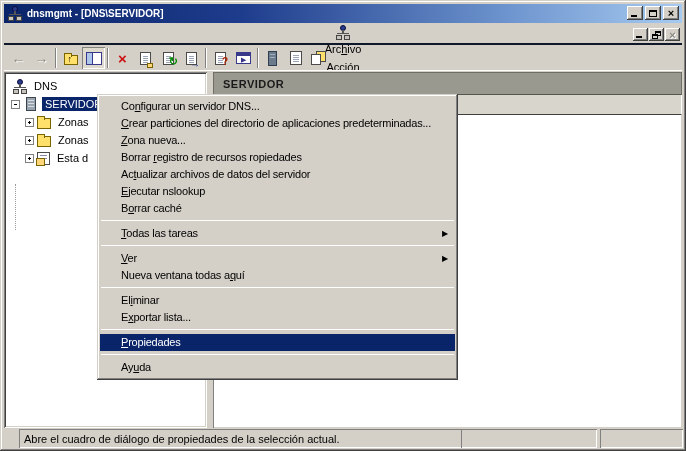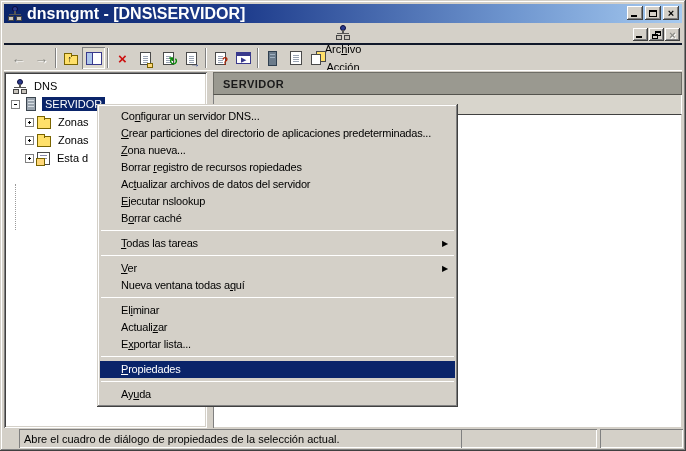--- a/index.html
+++ b/index.html
@@ -8,21 +8,21 @@
     position:relative; width:686px; height:451px; background:#D4D0C8;
     box-shadow: inset -1px -1px #404040, inset 1px 1px #D4D0C8, inset -2px -2px #808080, inset 2px 2px #fff;
     overflow:hidden; font-size:11px; color:#000;
   }
   
   #titlebar {
     position:absolute; left:4px; top:4px; right:4px; height:19px;
     background:linear-gradient(90deg,#0A246A 0%,#1E3C8C 35%,#6F96CF 75%,#A6CAF0 100%);
     display:flex; align-items:center; padding-left:3px; color:#fff;
   }
-  #titlebar .title { font-weight:bold; font-size:16px; margin-left:4px; white-space:nowrap; }
+  #titlebar .title { font-weight:bold; font-size:10px; margin-left:4px; white-space:nowrap; }
   .winbtns { position:absolute; right:3px; top:2px; display:flex; gap:2px; }
   .wbtn {
     width:16px; height:14px; background:#D4D0C8; position:relative;
     box-shadow: inset -1px -1px #404040, inset 1px 1px #fff, inset -2px -2px #808080, inset 2px 2px #D4D0C8;
     display:flex; align-items:center; justify-content:center;
   }
   .glyph-min { position:absolute; left:4px; bottom:3px; width:6px; height:2px; background:#000; }
   .glyph-max { width:8px; height:7px; border:1px solid #000; border-top:2px solid #000; }
   .glyph-close { font-size:11px; font-weight:bold; line-height:10px; color:#000; }
   .glyph-restore { position:relative; width:9px; height:8px; }
@@ -107,21 +107,21 @@
   .dotv { position:absolute; border-left:1px dotted #9a9a9a; width:0; }
   
   #rightpane { position:absolute; left:213px; top:72px; width:469px; height:356px; }
   #banner { height:23px; background:#9A9990; border:1px solid #6e6d66; border-bottom:1px solid #55544e;
     display:flex; align-items:center; padding-left:9px; font-weight:bold; color:#1a1a1a; letter-spacing:0.5px; }
   #colstrip { height:20px; background:#D8D5CC; border-left:1px solid #808080; border-right:1px solid #fff; border-bottom:1px solid #404040; }
   #listarea { position:absolute; left:0; right:0; top:43px; bottom:0; background:#fff;
     box-shadow: inset 1px 0 #808080, inset -1px -1px #D4D0C8; }
   
   #ctxmenu {
-    position:absolute; left:97px; top:104px; width:361px; background:#D4D0C8; z-index:10;
+    position:absolute; left:97px; top:94px; width:361px; background:#D4D0C8; z-index:10;
     box-shadow: inset -1px -1px #404040, inset 1px 1px #D4D0C8, inset -2px -2px #808080, inset 2px 2px #fff;
     padding:4px 3px; letter-spacing:-0.2px;
   }
   .mi { height:17px; line-height:17px; padding-left:21px; padding-right:18px; position:relative; white-space:nowrap; cursor:default; }
   .mi.hl { background:#0A246A; color:#fff; }
   .mi.sub::after { content:"\25B6"; position:absolute; right:7px; top:0; font-size:8px; line-height:17px; }
   .msep { height:1px; background:#808080; border-bottom:1px solid #fff; margin:3px 1px 4px 1px; }
   
   #statusbar { position:absolute; left:3px; right:3px; top:429px; height:19px; }
   .spanel { position:absolute; top:0; height:19px; background:#D4D0C8;
@@ -298,21 +298,20 @@
     <div class="mi"><span>Ac</span><span class="key">t</span><span>ualizar archivos de datos del servidor</span></div>
     <div class="mi"><span></span><span class="key">E</span><span>jecutar nslookup</span></div>
     <div class="mi"><span>B</span><span class="key">o</span><span>rrar caché</span></div>
     <div class="msep"></div>
     <div class="mi sub"><span></span><span class="key">T</span><span>odas las tareas</span></div>
     <div class="msep"></div>
     <div class="mi sub"><span></span><span class="key">V</span><span>er</span></div>
     <div class="mi"><span>Nueva ventana todas a</span><span class="key">q</span><span>uí</span></div>
     <div class="msep"></div>
     <div class="mi"><span>El</span><span class="key">i</span><span>minar</span></div>
-    <div class="mi"><span>Actuali</span><span class="key">z</span><span>ar</span></div>
     <div class="mi"><span>E</span><span class="key">x</span><span>portar lista...</span></div>
     <div class="msep"></div>
     <div class="mi hl"><span></span><span class="key">P</span><span>ropiedades</span></div>
     <div class="msep"></div>
     <div class="mi"><span>Ay</span><span class="key">u</span><span>da</span></div>
   </div>
 
   <div id="statusbar">
     <div class="spanel" id="sp1">
       <span>Abre el cuadro de diálogo de propiedades de la selección actual.</span>

